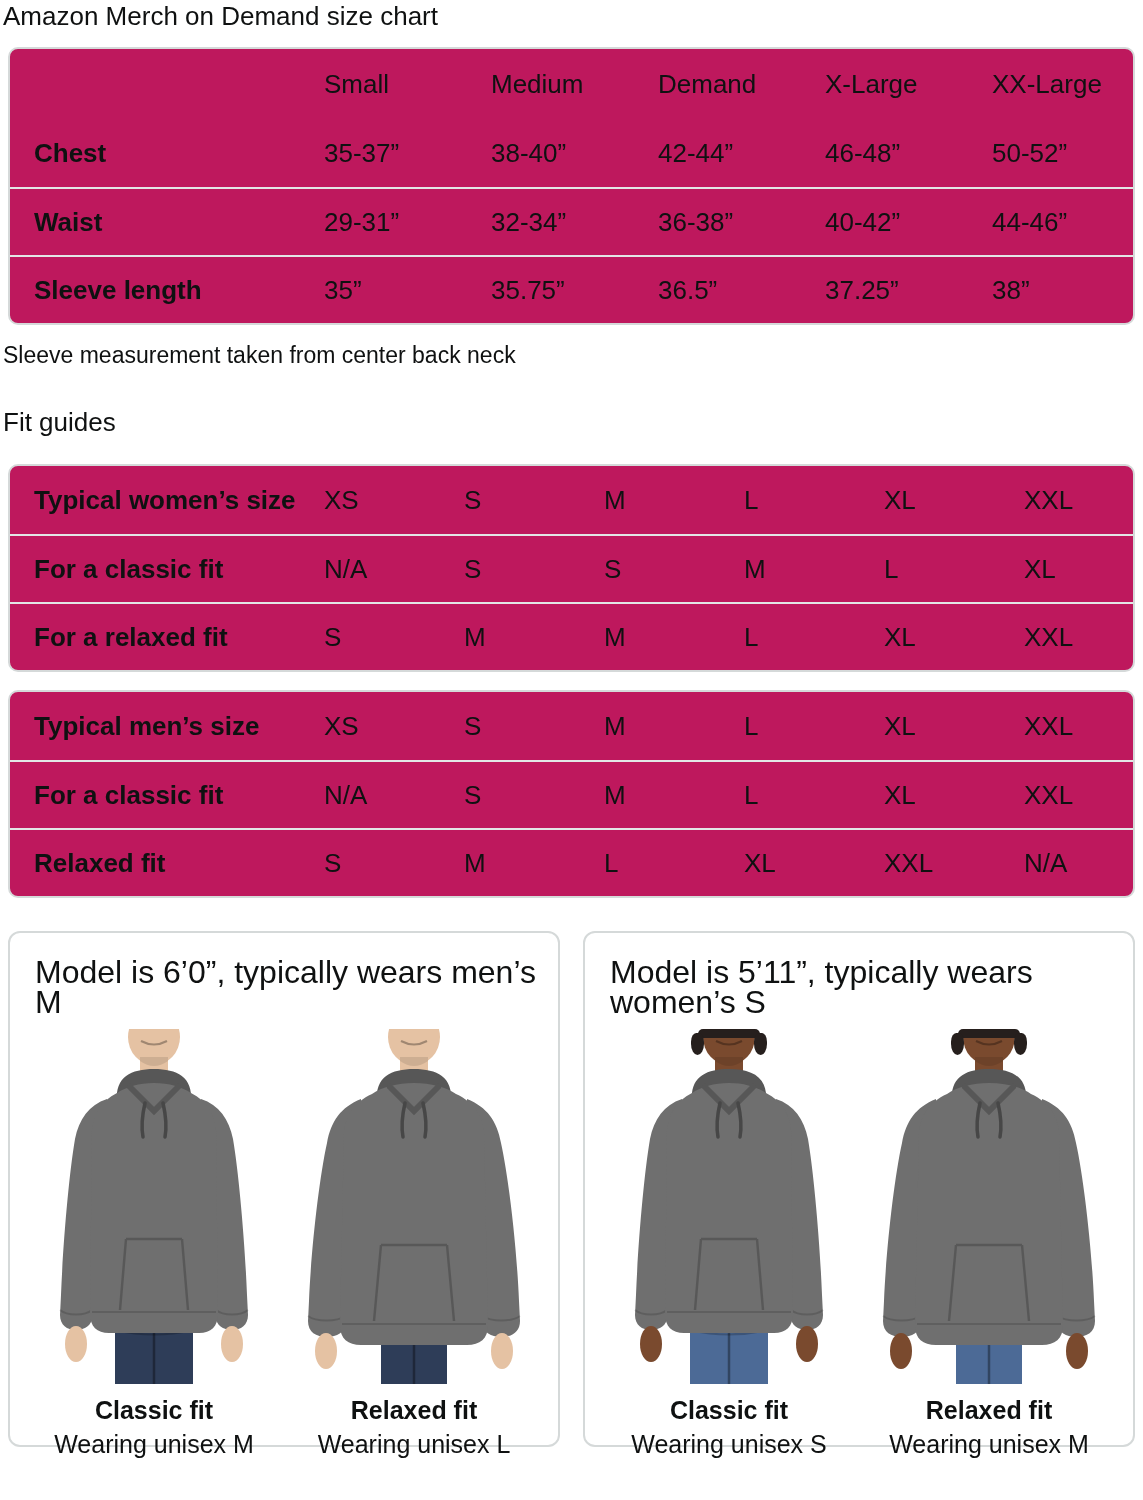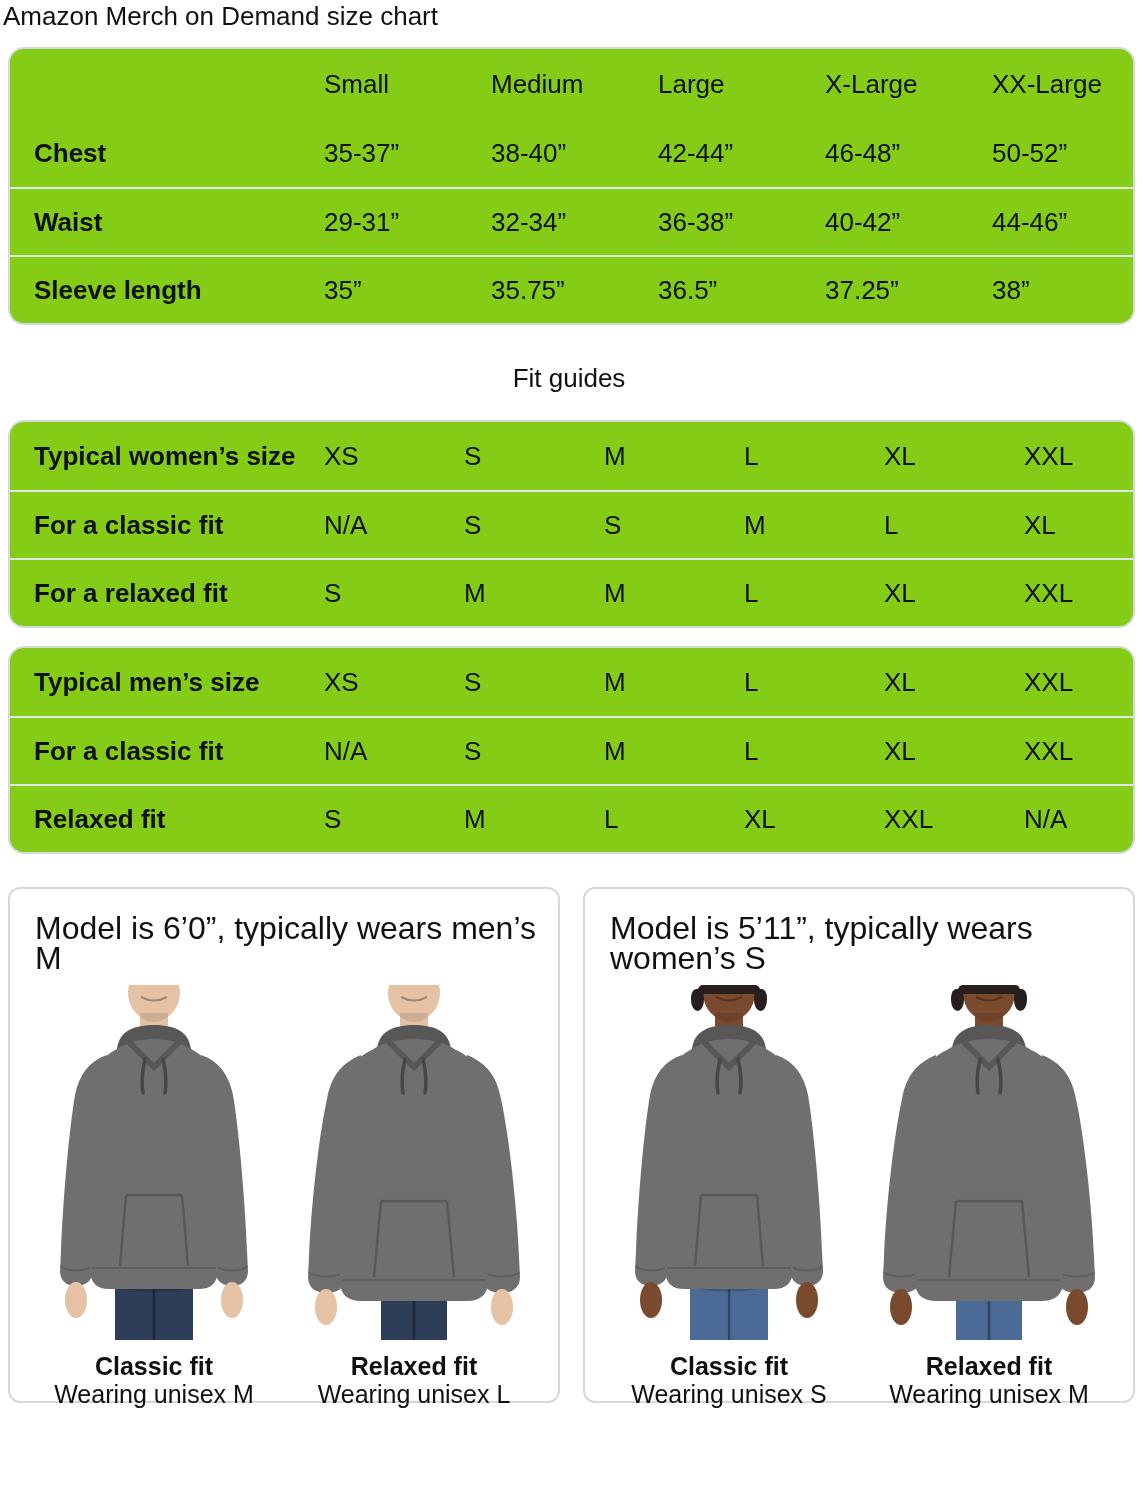--- a/index.html
+++ b/index.html
@@ -12,32 +12,32 @@
   html,body{margin:0;padding:0;}
   body{
     width:1143px;height:1500px;overflow:hidden;background:#fff;
     font-family:"Liberation Sans", sans-serif;color:var(--text);
     -webkit-font-smoothing:antialiased;
   }
   .page{width:1143px;height:1052px;padding:2px 8px 0 8px;}
   .page-title{font-size:26px;font-weight:400;margin:0 0 0 -5px;line-height:28px;}
   table{
     border-collapse:separate;border-spacing:0;table-layout:fixed;
-    width:1127px;background:#84cc16;border:2px solid var(--table-border);
-    border-radius:16px;font-size:26px;color:var(--text);
+    width:1127px;background:#be185d;border:2px solid var(--table-border);
+    border-radius:10px;font-size:26px;color:var(--text);
   }
   th,td{text-align:left;font-weight:400;padding:0 4px 0 24px;vertical-align:middle;overflow:hidden;white-space:nowrap;}
   th.rowlabel{font-weight:700;}
   table tr + tr > *{border-top:2px solid var(--row-divider);}
   .size-chart{margin-top:17px;}
   .size-chart thead tr{height:70px;}
   .size-chart tbody tr{height:68px;}
   .fit-table tr{height:68px;}
   .note{font-size:23px;margin:16px 0 0 -5px;line-height:28px;}
-  .section-heading{font-size:26px;font-weight:400;margin:38px 0 0 -5px;line-height:30px;text-align:center;}
+  .section-heading{font-size:26px;font-weight:400;margin:38px 0 0 -5px;line-height:30px;}
   .fit-table.men{margin-top:18px;}
   .fit-table.women{margin-top:27px;}
   .cards{display:flex;gap:23px;margin-top:33px;}
   .card{
     width:552px;height:516px;background:#fff;
     border:2px solid var(--table-border);border-radius:12px;
     padding:24px 0 0 0;
   }
   .card-title{font-size:32px;margin:0 0 0 25px;line-height:30px;}
   .figures{display:flex;justify-content:center;gap:4px;margin-top:12px;}
@@ -48,21 +48,21 @@
   .photo.women{--jeans:var(--jeans-women);--skin:var(--skin-dark);}
   .photo.women::before{
     content:"";position:absolute;left:50%;top:0;transform:translateX(-50%);
     width:62px;height:9px;background:#261F1D;border-radius:5px 5px 3px 3px;
   }
   .photo.women::after{
     content:"";position:absolute;left:calc(50% - 38px);top:4px;width:13px;height:22px;
     background:#261F1D;border-radius:40% 40% 50% 50%;box-shadow:63px 0 0 0 #261F1D;
   }
   .fit-caption{font-weight:700;font-size:25px;margin-top:12px;line-height:28px;}
-  .wearing-caption{font-size:25px;margin-top:0;line-height:28px;}
+  .wearing-caption{font-size:25px;margin-top:6px;line-height:28px;}
   .defs{position:absolute;width:0;height:0;overflow:hidden;}
 </style>
 </head>
 <body>
 
 <svg class="defs" xmlns="http://www.w3.org/2000/svg" aria-hidden="true">
   <symbol id="hoodie-classic" viewBox="0 0 250 355">
     <rect x="86" y="292" width="78" height="63" fill="var(--jeans)"></rect>
     <path d="M125,298 L125,355" stroke="rgba(0,0,0,0.35)" stroke-width="2.5"></path>
     <path d="M86,301 Q125,310 164,301" stroke="rgba(0,0,0,0.2)" stroke-width="2" fill="none"></path>
@@ -123,21 +123,21 @@
         <col style="width:167px">
         <col style="width:167px">
         <col style="width:167px">
         <col style="width:165px">
       </colgroup>
     <thead>
       <tr>
         <th></th>
         <th>Small</th>
         <th>Medium</th>
-        <th>Large</th>
+        <th>Demand</th>
         <th>X-Large</th>
         <th>XX-Large</th>
       </tr>
     </thead>
     <tbody>
       <tr>
         <th class="rowlabel">Chest</th>
         <td>35-37”</td>
         <td>38-40”</td>
         <td>42-44”</td>
@@ -156,20 +156,21 @@
         <th class="rowlabel">Sleeve length</th>
         <td>35”</td>
         <td>35.75”</td>
         <td>36.5”</td>
         <td>37.25”</td>
         <td>38”</td>
       </tr>
     </tbody>
   </table>
 
+  <p class="note">Sleeve measurement taken from center back neck</p>
 
   <h2 class="section-heading">Fit guides</h2>
 
   <table class="fit-table women">
     <colgroup>
         <col style="width:290px">
         <col style="width:140px">
         <col style="width:140px">
         <col style="width:140px">
         <col style="width:140px">

